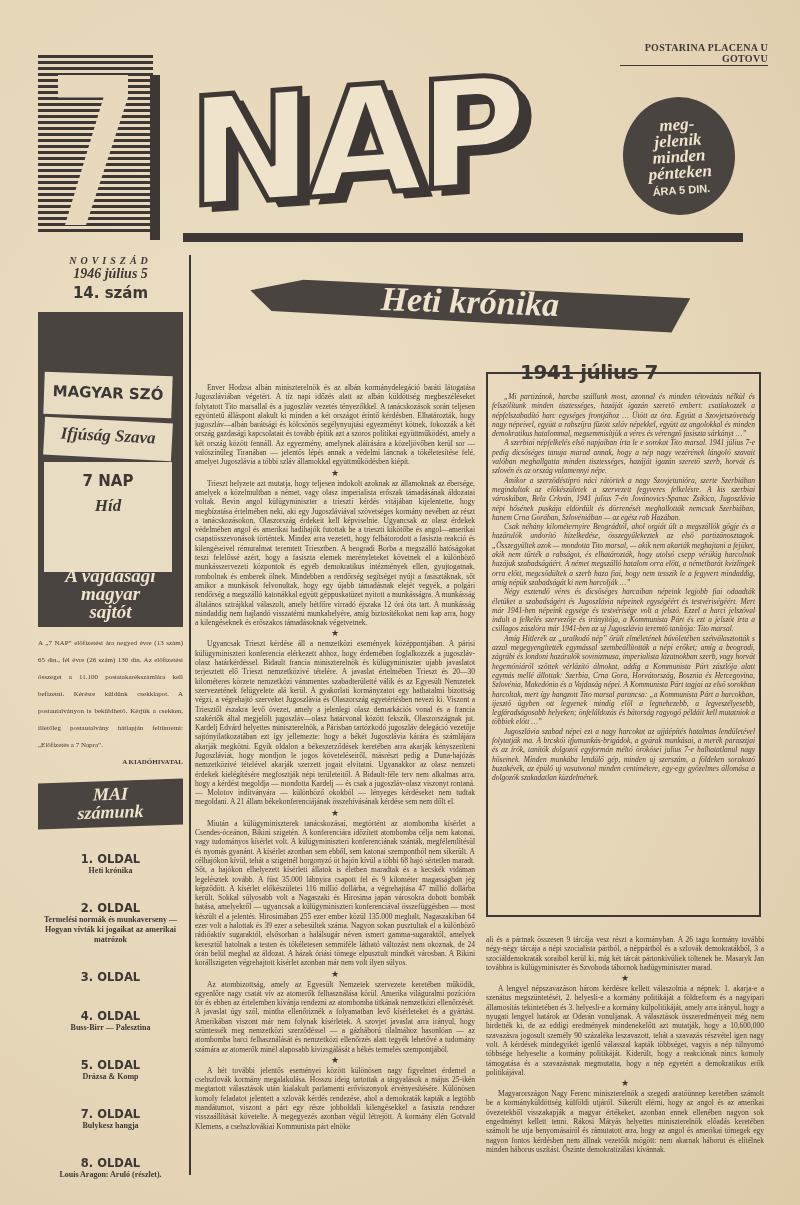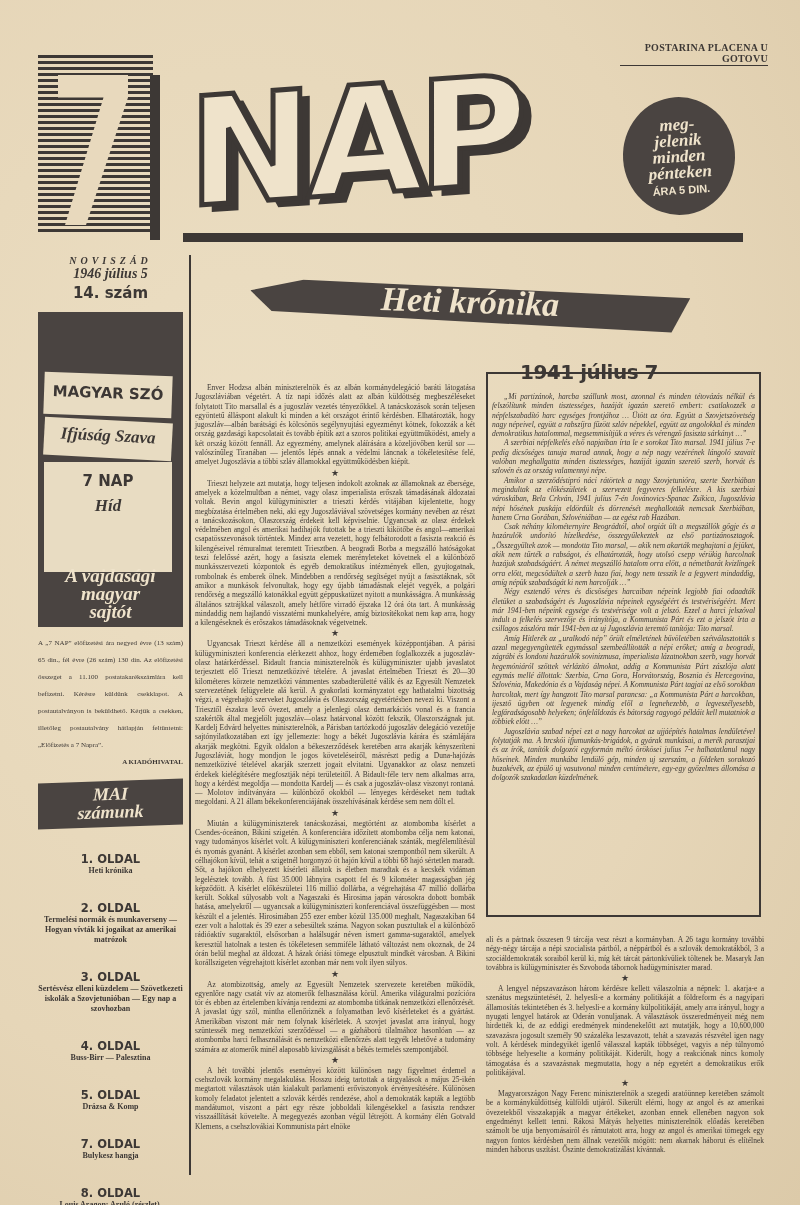--- a/index.html
+++ b/index.html
@@ -137,21 +137,20 @@
       <div class="toc-item">
           <div class="h">1. OLDAL</div>
           <div class="d">Heti krónika</div>
         </div>
       <div class="toc-item">
           <div class="h">2. OLDAL</div>
           <div class="d">Termelési normák és munkaverseny — Hogyan vívták ki jogaikat az amerikai matrózok</div>
         </div>
       <div class="toc-item">
           <div class="h">3. OLDAL</div>
-          <div class="d">Sertésvész elleni küzdelem — Szövetkezeti iskolák a Szovjetunióban — Egy nap a szovhozban</div>
         </div>
       <div class="toc-item">
           <div class="h">4. OLDAL</div>
           <div class="d">Buss-Birr — Palesztina</div>
         </div>
       <div class="toc-item">
           <div class="h">5. OLDAL</div>
           <div class="d">Drázsa &amp; Komp</div>
         </div>
       <div class="toc-item">

